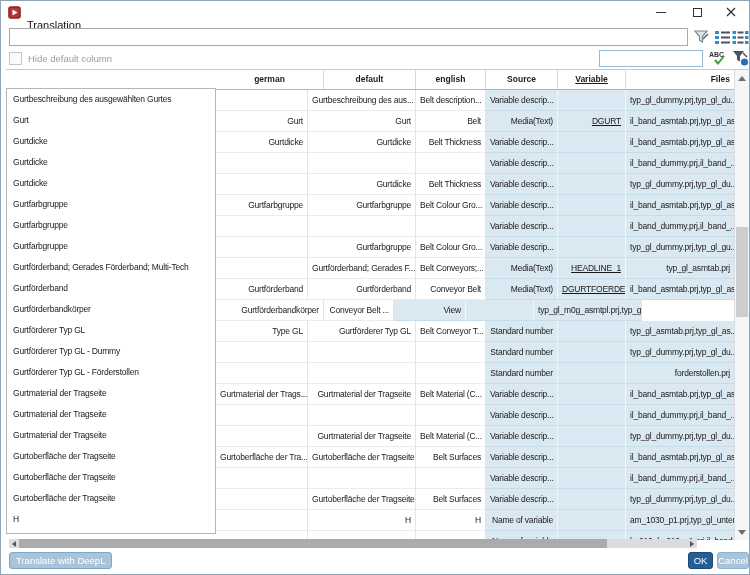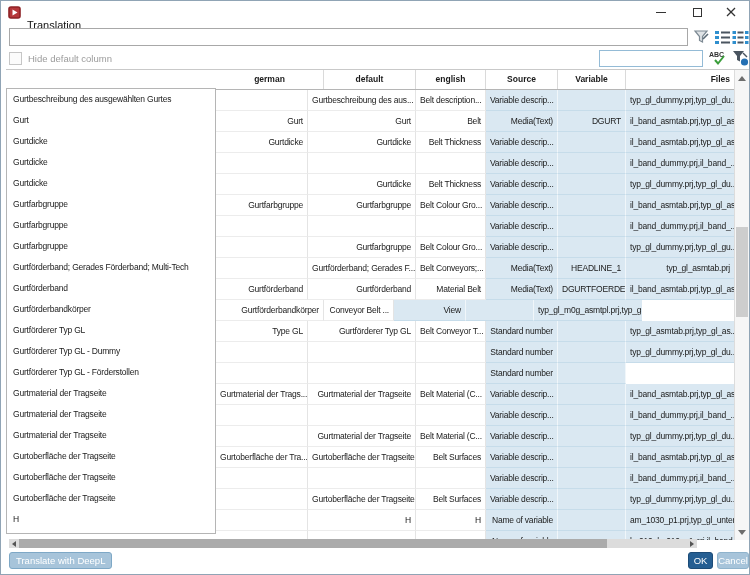--- a/index.html
+++ b/index.html
@@ -36,21 +36,21 @@
   }
   .rh-item{height:21px;line-height:21px;padding-left:6px;font-size:8.5px;letter-spacing:-0.2px;white-space:nowrap;overflow:hidden;}
   .grid{position:absolute;left:210px;top:0;width:518px;height:470px;overflow:hidden;background:#fff;}
   .grid-header{display:flex;height:20px;border-bottom:1px solid #b5b5b5;background:#fff;}
   .hcell{font-size:8.5px;font-weight:bold;line-height:19px;text-align:center;border-right:1px solid #dadada;white-space:nowrap;overflow:hidden;padding:0 4px;}
   .grid-row{display:flex;height:21px;text-align:right;}
   .cell{font-size:8.5px;letter-spacing:-0.2px;line-height:20px;padding:0 4px;white-space:nowrap;overflow:hidden;
         border-right:1px solid #e4e4e4;border-bottom:1px solid #ececec;background:#fff;}
   .cell.blue{background:var(--highlight-cell,#dae8f2);border-right-color:#f0f6fa;border-bottom-color:#c6dcea;}
   .c-def{width:92px;} .c-ger{width:108px;} .c-eng{width:70px;}
-  .c-src{width:72px;} .c-var{width:68px;} .c-fil{width:108px;border-right:none;}
+  .c-src{width:72px;} .c-var{width:68px;text-decoration:underline;} .c-fil{width:108px;border-right:none;}
   .h-fil{text-align:right;}
   
   .vscroll{position:absolute;left:728px;top:0;width:15px;height:470px;background:#f6f6f6;border-left:1px solid #dcdcdc;}
   .vs-up,.vs-down{position:absolute;left:0;width:14px;height:16px;display:flex;align-items:center;justify-content:center;}
   .vs-up{top:0;} .vs-down{bottom:0;}
   .tri-up{width:0;height:0;border-left:4px solid transparent;border-right:4px solid transparent;border-bottom:5px solid #6d6d6d;}
   .tri-down{width:0;height:0;border-left:4px solid transparent;border-right:4px solid transparent;border-top:5px solid #6d6d6d;}
   .vs-thumb{position:absolute;left:1px;top:157px;width:12px;height:90px;background:#cdcdcd;}
   .hscroll{position:absolute;left:8px;top:538px;width:688px;height:9px;background:#dcdcdc;}
   .hs-left,.hs-right{position:absolute;top:0;width:10px;height:9px;display:flex;align-items:center;justify-content:center;}
@@ -230,21 +230,21 @@
             <div class="cell c-def"></div>
             <div class="cell c-ger">Gurtförderband; Gerades F...</div>
             <div class="cell c-eng">Belt Conveyors;...</div>
             <div class="cell c-src blue">Media(Text)</div>
             <div class="cell c-var blue">HEADLINE_1</div>
             <div class="cell c-fil blue">typ_gl_asmtab.prj</div>
           </div>
           <div class="grid-row">
             <div class="cell c-def">Gurtförderband</div>
             <div class="cell c-ger">Gurtförderband</div>
-            <div class="cell c-eng">Material Belt</div>
+            <div class="cell c-eng">Conveyor Belt</div>
             <div class="cell c-src blue">Media(Text)</div>
             <div class="cell c-var blue">DGURTFOERDE...</div>
             <div class="cell c-fil blue">il_band_asmtab.prj,typ_gl_as...</div>
           </div>
           <div class="grid-row">
             <div class="cell c-ger">Gurtförderbandkörper</div>
             <div class="cell c-eng">Conveyor Belt ...</div>
             <div class="cell c-src blue">View</div>
             <div class="cell c-var blue"></div>
             <div class="cell c-fil blue">typ_gl_m0g_asmtpl.prj,typ_g...</div>
@@ -264,20 +264,21 @@
             <div class="cell c-src blue">Standard number</div>
             <div class="cell c-var blue"></div>
             <div class="cell c-fil blue">typ_gl_dummy.prj,typ_gl_du...</div>
           </div>
           <div class="grid-row">
             <div class="cell c-def"></div>
             <div class="cell c-ger"></div>
             <div class="cell c-eng"></div>
             <div class="cell c-src blue">Standard number</div>
             <div class="cell c-var blue"></div>
+            <div class="cell c-fil blue">forderstollen.prj</div>
           </div>
           <div class="grid-row">
             <div class="cell c-def">Gurtmaterial der Trags...</div>
             <div class="cell c-ger">Gurtmaterial der Tragseite</div>
             <div class="cell c-eng">Belt Material (C...</div>
             <div class="cell c-src blue">Variable descrip...</div>
             <div class="cell c-var blue"></div>
             <div class="cell c-fil blue">il_band_asmtab.prj,typ_gl_as...</div>
           </div>
           <div class="grid-row">

